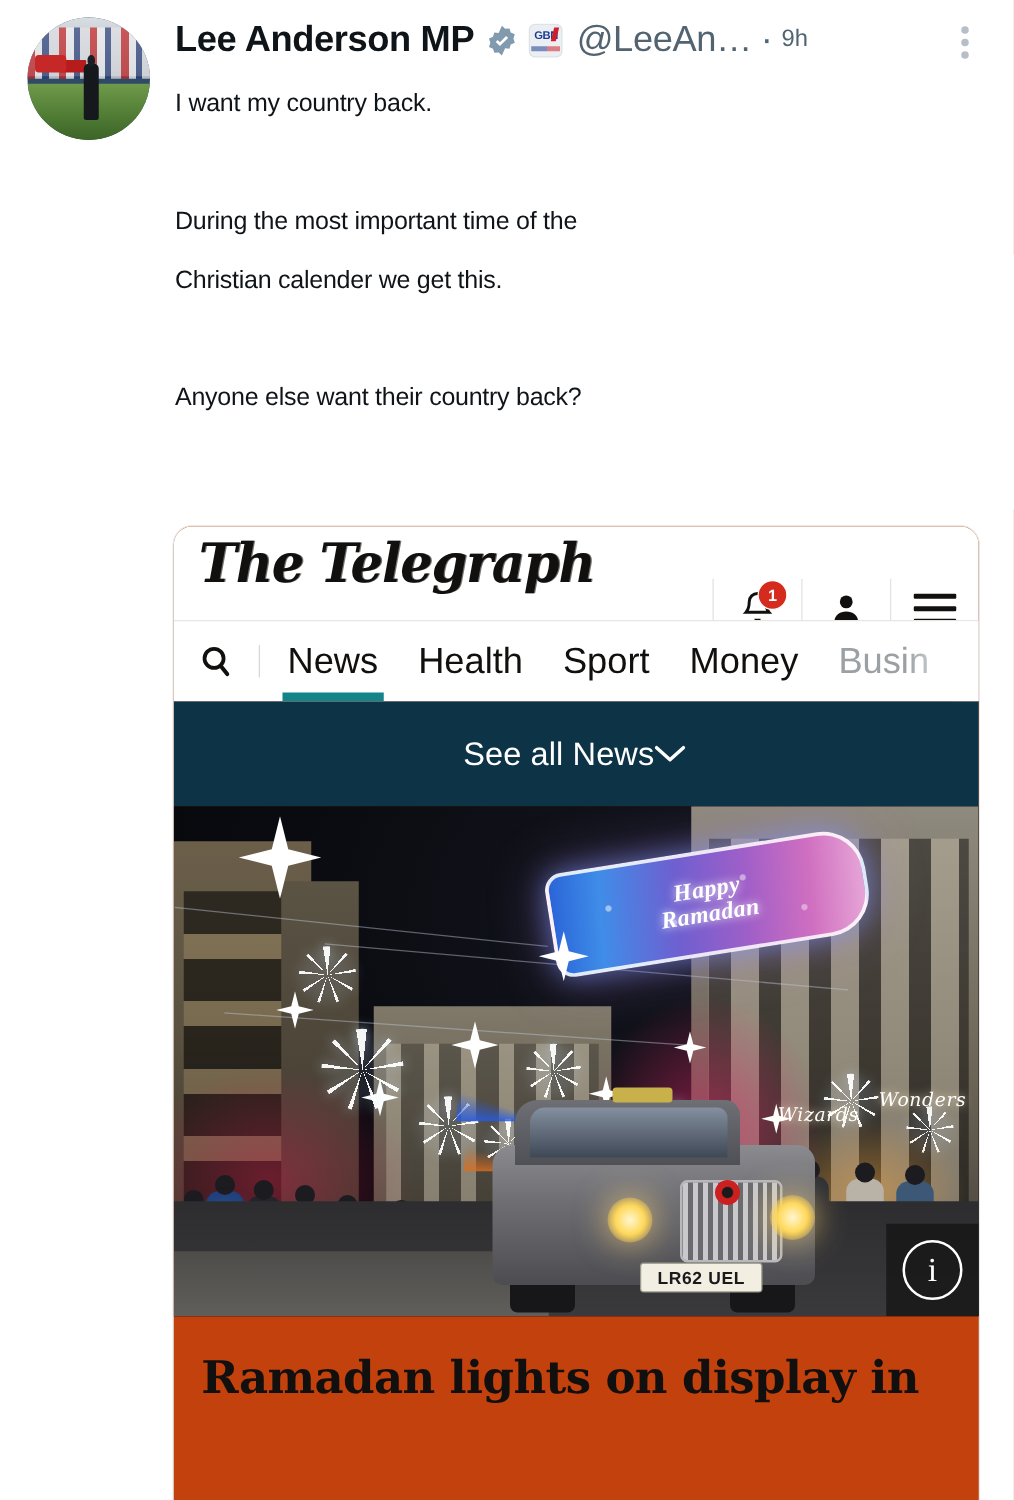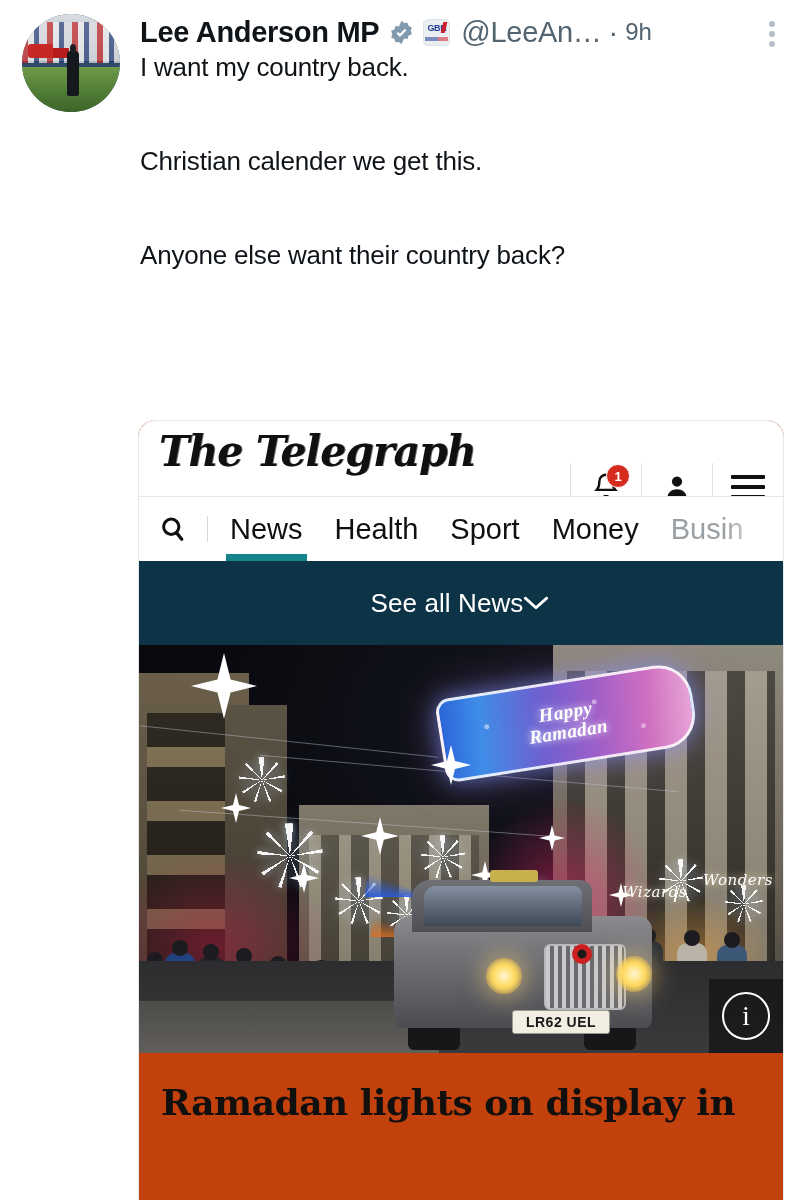--- a/index.html
+++ b/index.html
@@ -56,32 +56,32 @@
     font-family:"Liberation Sans",sans-serif;
   }
   .gbn-slash{position:absolute;right:3px;top:2px;width:4px;height:11px;
     background:#cf1f2e;transform:skewX(-14deg);}
   .gbn-sub{position:absolute;left:1px;right:1px;bottom:4px;height:4px;
     background:linear-gradient(90deg,#1b3c96 55%,#cf1f2e 55%);opacity:.55;}
   .handle{
     margin-left:11px;font-size:29px;color:#536471;letter-spacing:-.3px;
   }
   .dot-sep{margin:0 7px;font-size:29px;color:#536471;}
-  .timestamp{font-size:24px;color:#536471;}
+  .timestamp{font-size:19px;color:#536471;}
   .more-btn{
     position:absolute;right:26px;top:18px;width:26px;height:32px;
     display:flex;flex-direction:column;align-items:center;justify-content:space-between;
     padding:3px 0;box-sizing:border-box;
   }
   .more-btn i{display:block;width:6px;height:6px;border-radius:50%;background:#b6bfc8;}
 
   
   .tweet-text{
-    position:absolute;left:140px;top:44px;width:600px;
-    font-size:26px;line-height:47px;color:#0f1419;letter-spacing:-.2px;
+    position:absolute;left:140px;top:60px;width:600px;
+    font-size:20px;line-height:47px;color:#0f1419;letter-spacing:-.2px;
   }
   .tweet-text p{margin:0;}
   .tweet-text .gap{height:47px;}
   .tweet-link{color:#1d9bf0;text-decoration:none;}
 
   
   .card{
     position:absolute;left:138px;top:420px;width:646px;height:876px;
     background:#c2410c;border:1px solid #e6e9ea;border-radius:16px 16px 0 0;
     overflow:hidden;box-sizing:border-box;
@@ -376,20 +376,21 @@
 
   <div class="more-btn">
     <i></i>
     <i></i>
     <i></i>
   </div>
 
   <div class="tweet-text">
     <p>I want my country back.</p>
     <div class="gap"></div>
+    <p>During the most important time of the</p>
     <p>Christian calender we get this.</p>
     <div class="gap"></div>
     <p>Anyone else want their country back?</p>
     <div class="gap"></div>
   </div>
 
   <div class="card">
 
     <div class="masthead">
       <div class="masthead-logo">The Telegraph</div>

